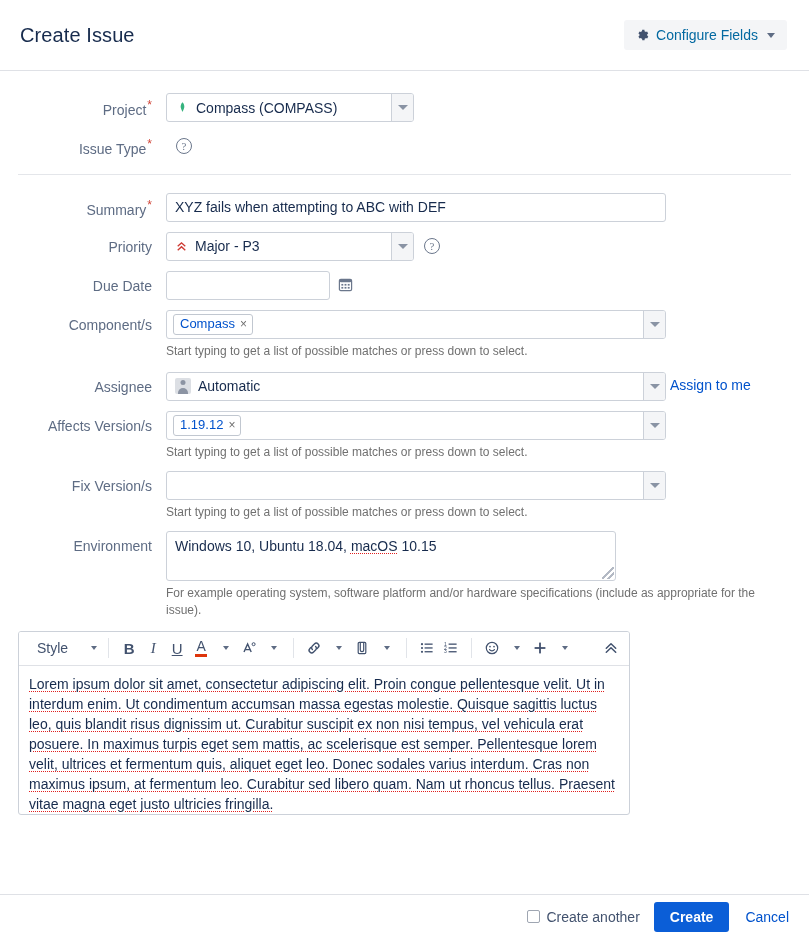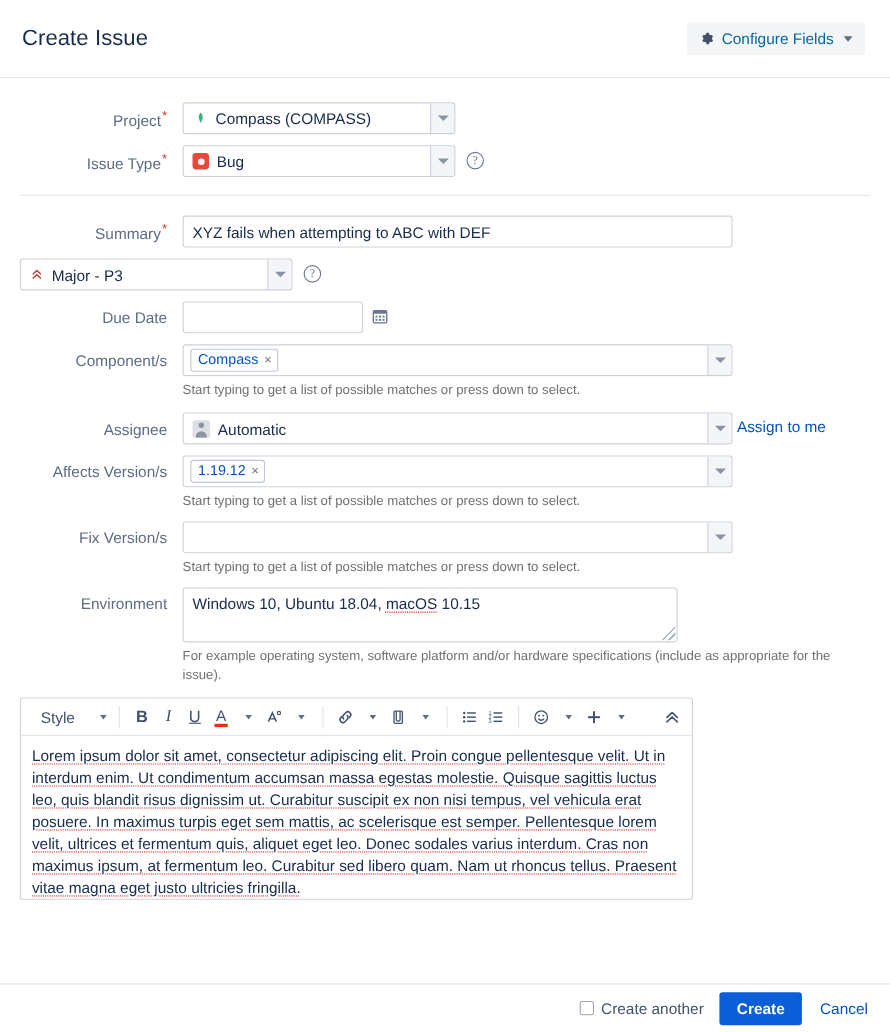--- a/index.html
+++ b/index.html
@@ -456,45 +456,39 @@
           </div>
       </div>
     </div>
   </div>
 
   <div class="field-row">
     <div class="field-label">
       <span>Issue Type</span><span class="req">*</span>
     </div>
     <div class="field-control ctl-inline">
-      <div class="select-wrap w-select">
-        <div class="select-value">
-          <span class="ico ico-bug"></span>
-          <span>Bug</span>
-        </div>
-        <div class="select-arrow">
-            <i class="arrow-dn"></i>
-          </div>
-      </div>
       <span class="help-circle">?</span>
     </div>
   </div>
 
   <div style="border-top:1px solid #e4e6ea; margin:16px 0 18px 0;"></div>
 
   <div class="field-row">
     <div class="field-label">
       <span>Summary</span><span class="req">*</span>
     </div>
     <div class="field-control">
       <div class="txt w-summary">XYZ fails when attempting to ABC with DEF</div>
     </div>
   </div>
 
   <div class="field-row">
+    <div class="field-label">
+      <span>Priority</span>
+    </div>
     <div class="field-control ctl-inline">
       <div class="select-wrap w-select">
         <div class="select-value">
           <span class="ico">
             <svg width="13" height="13" viewBox="0 0 16 16">
                 <path fill="#ce3a33" d="M8 2.4 13.2 7.2l-1.1 1.2L8 4.7 3.9 8.4 2.8 7.2z"></path>
                 <path fill="#ce3a33" d="M8 7.1l5.2 4.8-1.1 1.2L8 9.4l-4.1 3.7-1.1-1.2z"></path>
               </svg>
           </span>
           <span>Major - P3</span>

